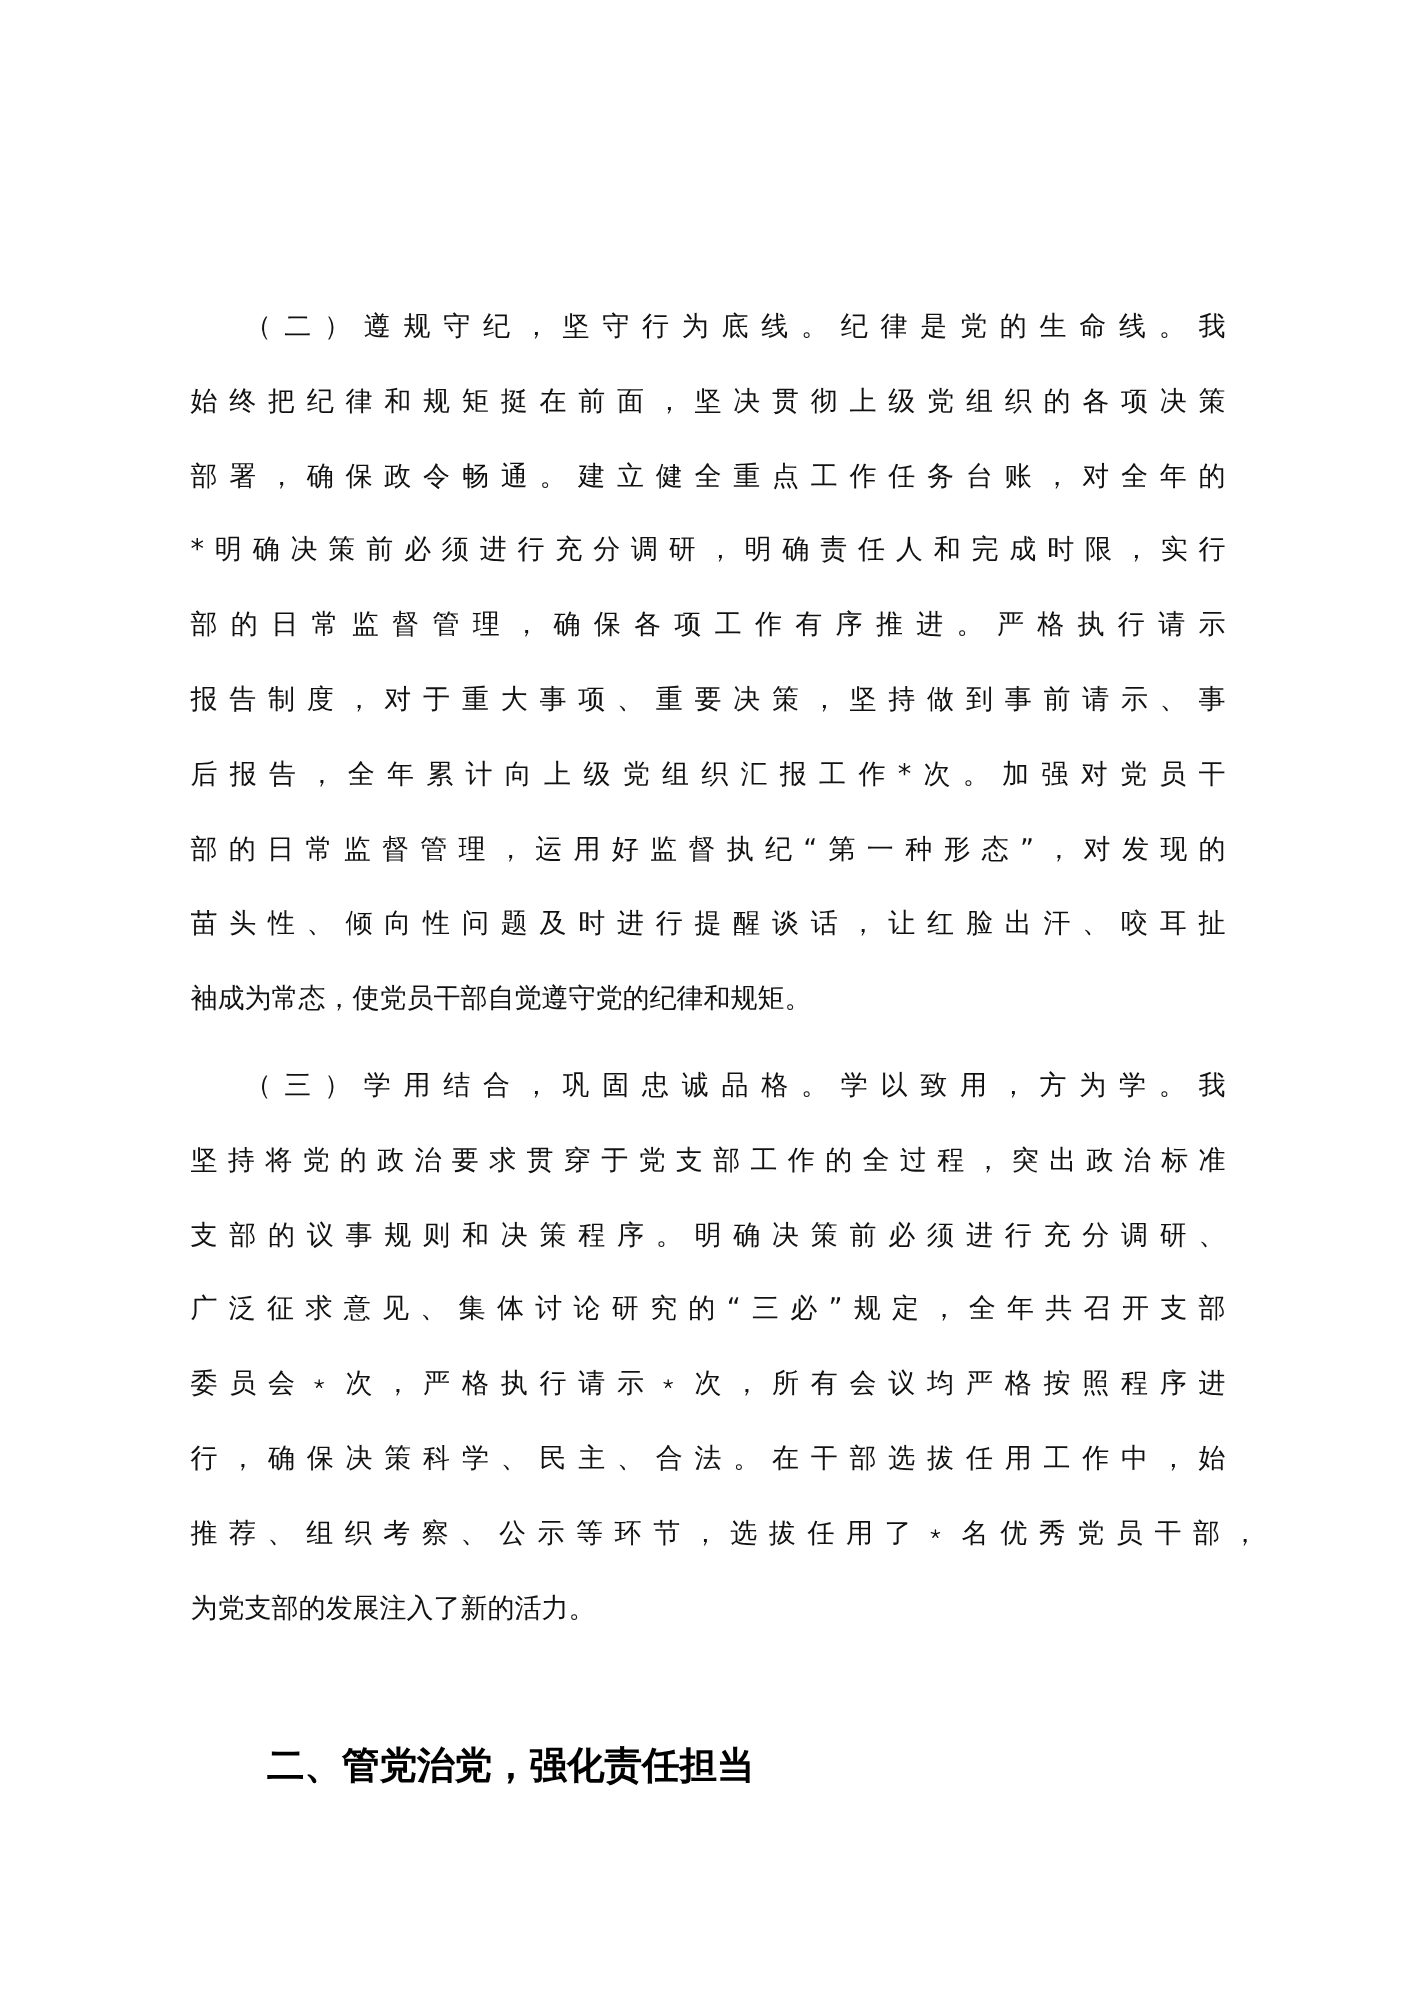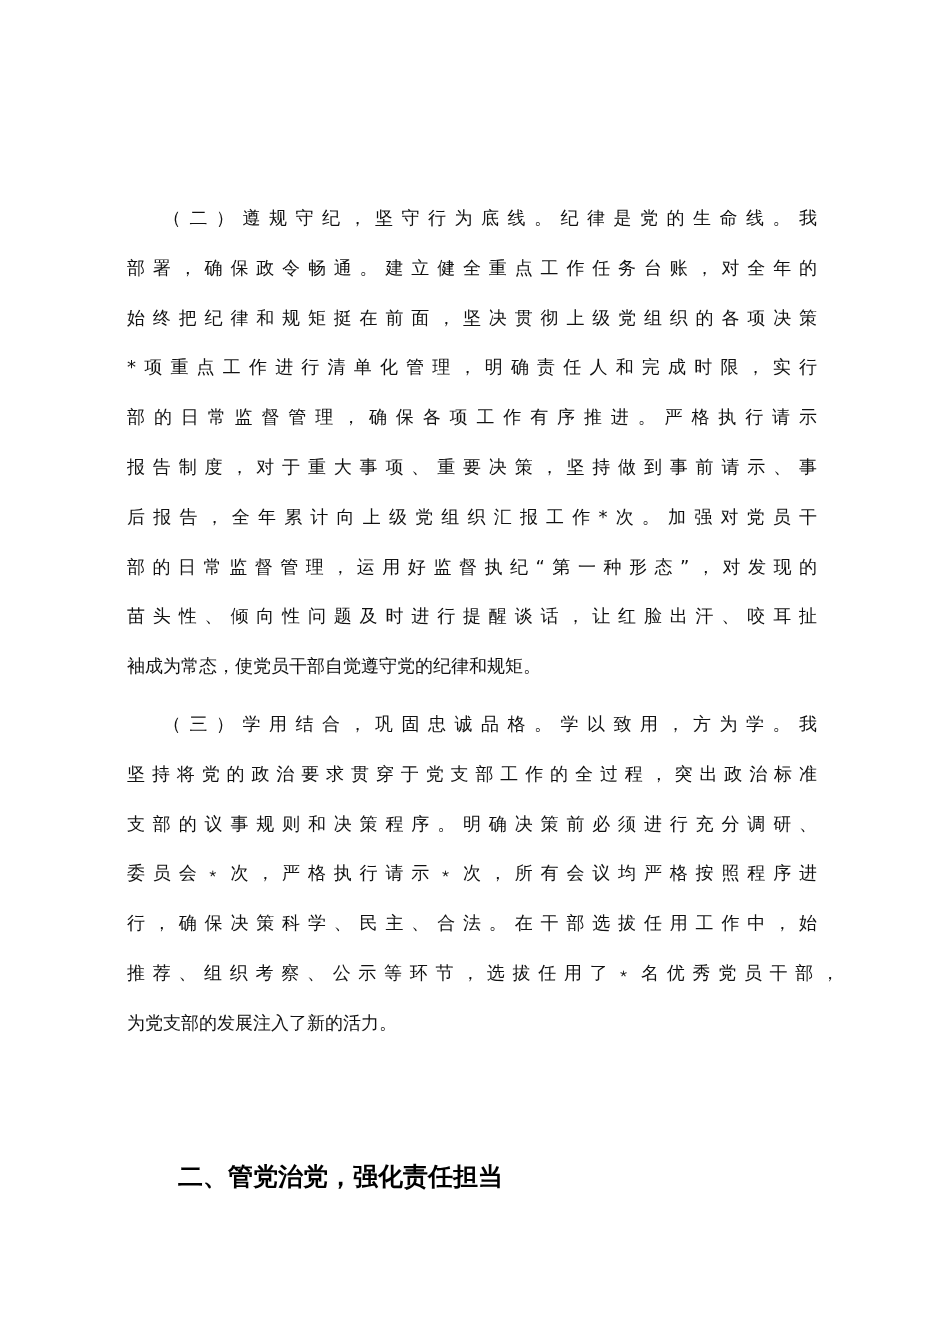--- a/index.html
+++ b/index.html
@@ -55,34 +55,35 @@
     .line.wide {
       margin-right: -22px;
     }
   </style>
 </head>
 <body>
 
 <div class="page">
   <div class="para-lines">
     <span class="line first">（二）遵规守纪，坚守行为底线。纪律是党的生命线。我</span>
+    <span class="line">始终把纪律和规矩挺在前面，坚决贯彻上级党组织的各项决策</span>
     <span class="line">部署，确保政令畅通。建立健全重点工作任务台账，对全年的</span>
-    <span class="line">始终把纪律和规矩挺在前面，坚决贯彻上级党组织的各项决策</span>
-    <span class="line">*项重点工作进行清单化管理，明确责任人和完成时限，实行</span>
+    <span class="line">*明确决策前必须进行充分调研，明确责任人和完成时限，实行</span>
     <span class="line">部的日常监督管理，确保各项工作有序推进。严格执行请示</span>
     <span class="line">报告制度，对于重大事项、重要决策，坚持做到事前请示、事</span>
     <span class="line">后报告，全年累计向上级党组织汇报工作*次。加强对党员干</span>
     <span class="line">部的日常监督管理，运用好监督执纪“第一种形态”，对发现的</span>
     <span class="line">苗头性、倾向性问题及时进行提醒谈话，让红脸出汗、咬耳扯</span>
     <span class="line last">袖成为常态，使党员干部自觉遵守党的纪律和规矩。</span>
   </div>
   <div class="para-lines">
     <span class="line first">（三）学用结合，巩固忠诚品格。学以致用，方为学。我</span>
     <span class="line">坚持将党的政治要求贯穿于党支部工作的全过程，突出政治标准</span>
     <span class="line">支部的议事规则和决策程序。明确决策前必须进行充分调研、</span>
+    <span class="line">广泛征求意见、集体讨论研究的“三必”规定，全年共召开支部</span>
     <span class="line">委员会﹡次，严格执行请示﹡次，所有会议均严格按照程序进</span>
     <span class="line">行，确保决策科学、民主、合法。在干部选拔任用工作中，始</span>
     <span class="line wide">推荐、组织考察、公示等环节，选拔任用了﹡名优秀党员干部，</span>
     <span class="line last">为党支部的发展注入了新的活力。</span>
   </div>
 </div>
 
 <h2 class="heading">二、管党治党，强化责任担当</h2>
 
 </body></html>

